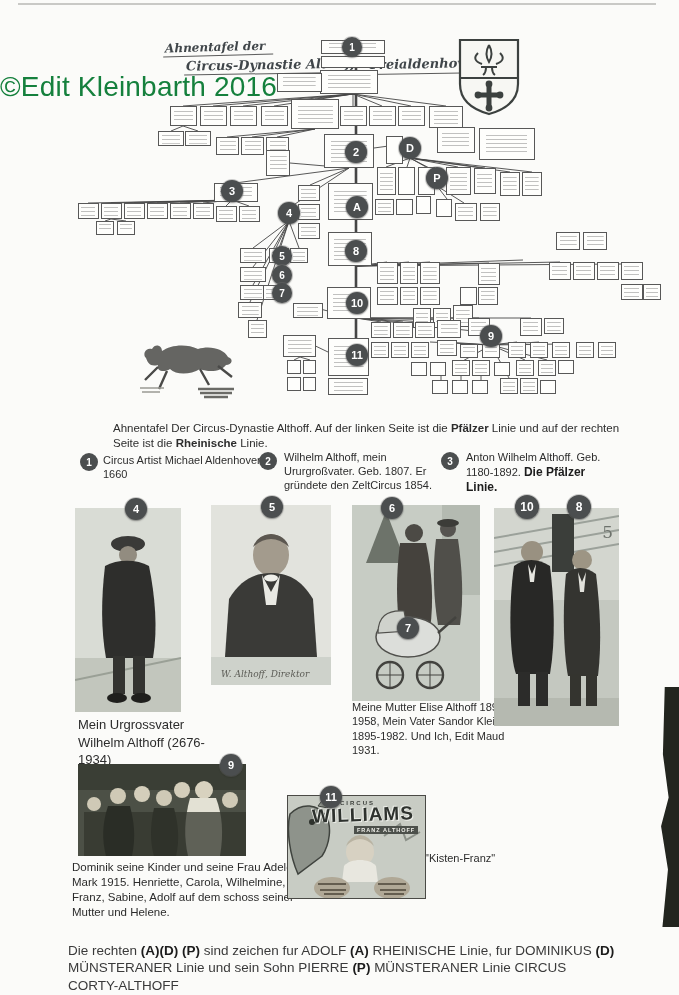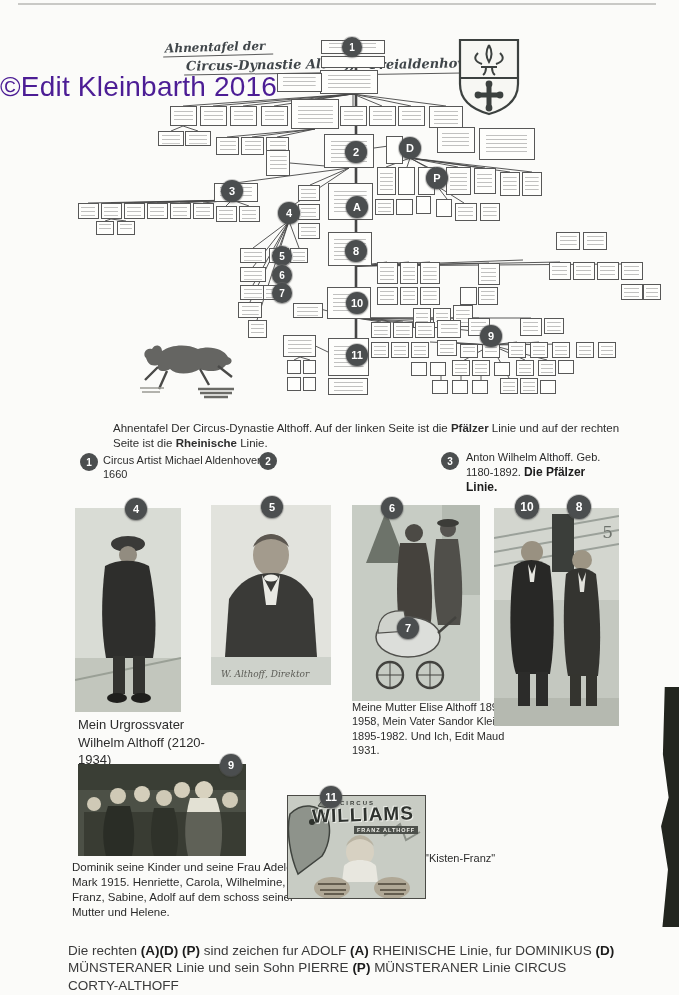--- a/index.html
+++ b/index.html
@@ -1,19 +1,19 @@
 <!DOCTYPE html>
 <html><head>
 <meta charset="utf-8">
 <style>
   html,body{margin:0;padding:0;background:#9a9a9a;}
   .page{position:relative;width:679px;height:995px;margin:0 auto;background:#fbfbf9;
         font-family:"Liberation Sans",sans-serif;overflow:hidden;}
   .topline{position:absolute;left:18px;top:3px;width:638px;height:2px;background:#c9c9c6;}
-  .copyright{position:absolute;left:0;top:71px;font-size:28px;color:#4c1d95;letter-spacing:.2px;}
+  .copyright{position:absolute;left:0;top:71px;font-size:28px;color:#15803d;letter-spacing:.2px;}
   .script{font-family:"DejaVu Serif",serif;font-style:italic;color:#40464a;white-space:nowrap;}
   .title1{position:absolute;left:163px;top:40px;font-size:12px;border-bottom:1px solid #5a5a5a;
           padding:0 8px 1px 2px;transform:rotate(-1.5deg);font-weight:bold;}
   .title2{position:absolute;left:184px;top:57px;font-size:13px;border-bottom:1px solid #5a5a5a;
           padding:0 12px 1px 2px;transform:rotate(-1deg);font-weight:bold;}
   .crestlabel{position:absolute;left:368px;top:56px;font-size:13px;border-bottom:1px solid #5a5a5a;
           padding:0 10px 2px 2px;transform:rotate(-1deg);font-weight:bold;}
   .crest{position:absolute;left:456px;top:36px;z-index:2;}
   #lines{position:absolute;left:0;top:0;z-index:1;}
   .horse{position:absolute;left:138px;top:336px;z-index:2;}
@@ -76,20 +76,21 @@
     <path d="M60,53 h36 M62,57 h32 M66,61 h24" stroke="#6a6a66" stroke-width="2.6"></path>
     <path d="M2,52 h24 M4,56 h18" stroke="#9a9a94" stroke-width="1.4"></path>
   </svg>
 
   <p class="caption-tree"><span>Ahnentafel Der Circus-Dynastie Althoff. Auf der linken Seite ist die </span><b>Pfälzer</b><span> Linie und auf der rechten Seite ist die </span><b>Rheinische</b><span> Linie.</span></p>
 
   <div class="lnum" style="left:80px;top:453px;">1</div>
   <div class="ltext" style="left:103px;top:454px;width:162px;">Circus Artist Michael Aldenhoven 1660</div>
 
   <div class="lnum" style="left:259px;top:452px;">2</div>
+  <div class="ltext" style="left:284px;top:451px;width:152px;">Wilhelm Althoff, mein Ururgroßvater. Geb. 1807. Er gründete den ZeltCircus 1854.</div>
 
   <div class="lnum" style="left:441px;top:452px;">3</div>
   <div class="ltext" style="left:466px;top:451px;width:152px;"><span>Anton Wilhelm Althoff. Geb. 1180-1892. </span><b>Die Pfälzer Linie.</b></div>
 
   <div class="photo" style="left:75px;top:508px;width:106px;height:204px;">
     <svg width="106" height="204" viewBox="0 0 106 204">
       <rect width="106" height="204" fill="#d9dcd5"></rect>
       <rect y="150" width="106" height="54" fill="#c2c6bd"></rect>
       <line x1="0" y1="172" x2="106" y2="150" stroke="#9aa096" stroke-width="2"></line>
       <ellipse cx="53" cy="36" rx="17" ry="8" fill="#3a3a38"></ellipse>
@@ -186,21 +187,21 @@
       <path d="M30,88 h28 M32,94 h26 M36,98 h20" stroke="#4b4438" stroke-width="1.6"></path>
       <ellipse cx="104" cy="92" rx="18" ry="11" fill="#b0a896"></ellipse>
       <path d="M90,88 h28 M92,94 h26 M96,98 h20" stroke="#4b4438" stroke-width="1.6"></path>
       <path d="M96,40 L112,28 L118,44 L132,36" stroke="#8b9088" stroke-width="2" fill="none"></path>
     </svg>
     <div class="poster-top">CIRCUS</div>
     <div class="poster-title">WILLIAMS</div>
     <div class="poster-sub">FRANZ ALTHOFF</div>
   </div>
 
-  <div class="cap cap-big" style="left:78px;top:716px;width:140px;">Mein Urgrossvater Wilhelm Althoff (2120-1934)</div>
+  <div class="cap cap-big" style="left:78px;top:716px;width:140px;">Mein Urgrossvater Wilhelm Althoff (2676-1934)</div>
   <div class="cap" style="left:352px;top:700px;width:176px;">Meine Mutter Elise Althoff 1899-1958, Mein Vater Sandor Kleinbarth 1895-1982. Und Ich, Edit Maud 1931.</div>
   <div class="cap" style="left:72px;top:860px;width:238px;font-size:11.5px;">Dominik seine Kinder und seine Frau Adele Mark 1915. Henriette, Carola, Wilhelmine, Franz, Sabine, Adolf auf dem schoss seiner Mutter und Helene.</div>
   <div class="cap" style="left:425px;top:851px;width:218px;">
     <div>"Kisten-Franz"</div>
   </div>
 
   <div class="dark-edge"></div>
 
   <p class="footer"><span>Die rechten </span><b>(A)(D) (P) </b><span>sind zeichen fur ADOLF </span><b>(A) </b><span>RHEINISCHE Linie, fur DOMINIKUS </span><b>(D) </b><span>MÜNSTERANER Linie und sein Sohn PIERRE </span><b>(P) </b><span>MÜNSTERANER Linie CIRCUS CORTY-ALTHOFF</span></p>
 

